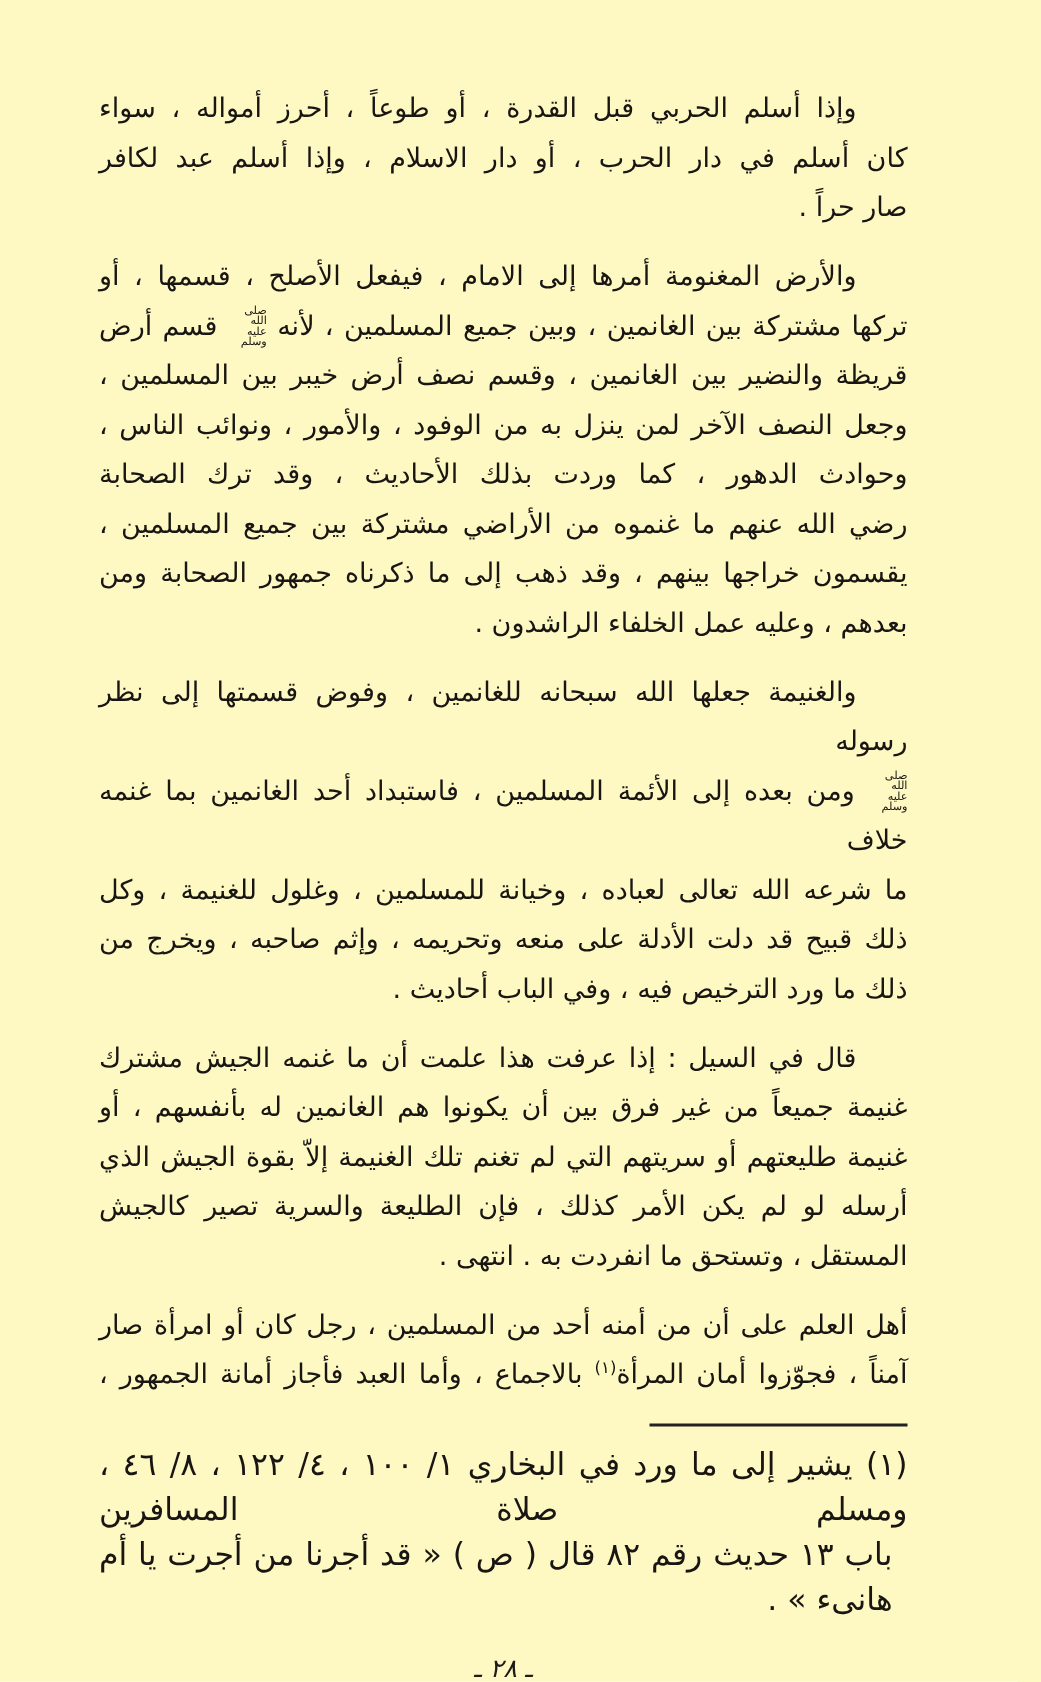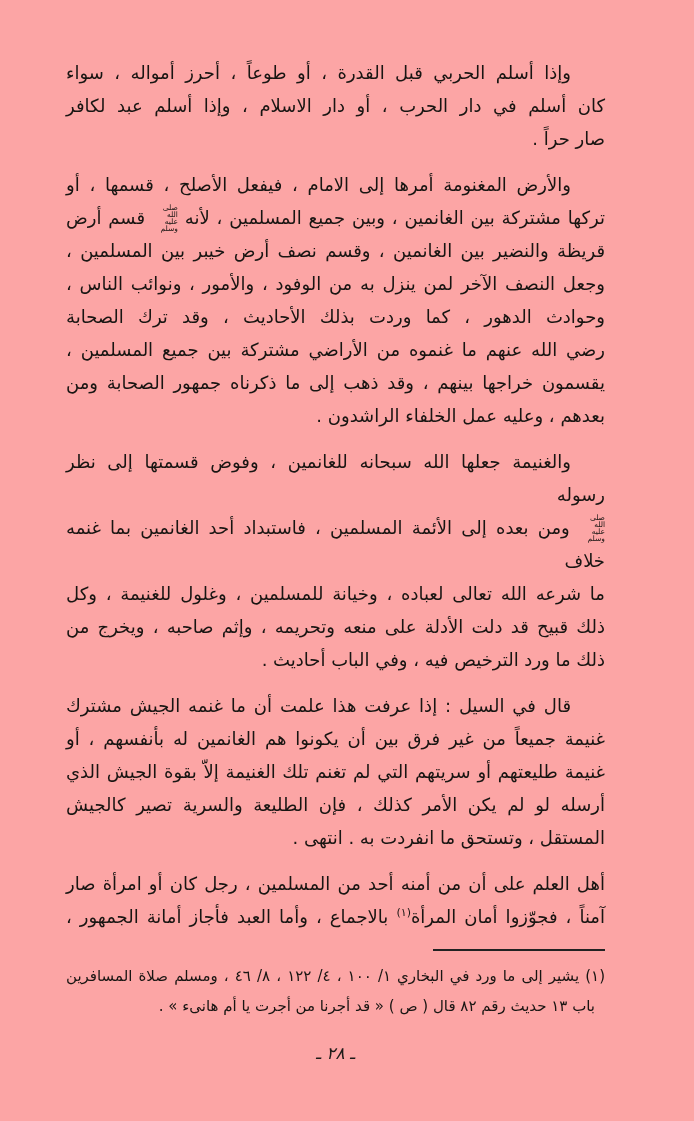--- a/index.html
+++ b/index.html
@@ -5,21 +5,21 @@
   html, body { margin: 0; padding: 0; }
   body {
     width: 694px; height: 1121px;
     background: #fcfcfb;
     font-family: "DejaVu Sans", sans-serif;
     color: #1a1a1a;
   }
   .scan-page {
     position: relative;
     width: 694px; height: 1121px;
-    background: #fca5a5;
+    background: #fef9c3;
     overflow: hidden;
     direction: rtl;
   }
   .text-block {
     position: absolute;
     top: 56px;
     right: 89px;
     left: 66px;
     direction: rtl;
   }
@@ -49,21 +49,21 @@
     vertical-align: 7px;
   }
   .footnote-sep {
     width: 172px;
     height: 2px;
     background: #222222;
     margin: 16px 0 10px auto;
     margin-right: 0;
   }
   .footnote .line {
-    font-size: 15px;
+    font-size: 21px;
     line-height: 30px;
   }
   .footnote .line.cont {
     text-align-last: right;
     margin-right: 10px;
   }
   .page-number {
     margin-top: 20px;
     text-align: center;
     font-size: 17px;

